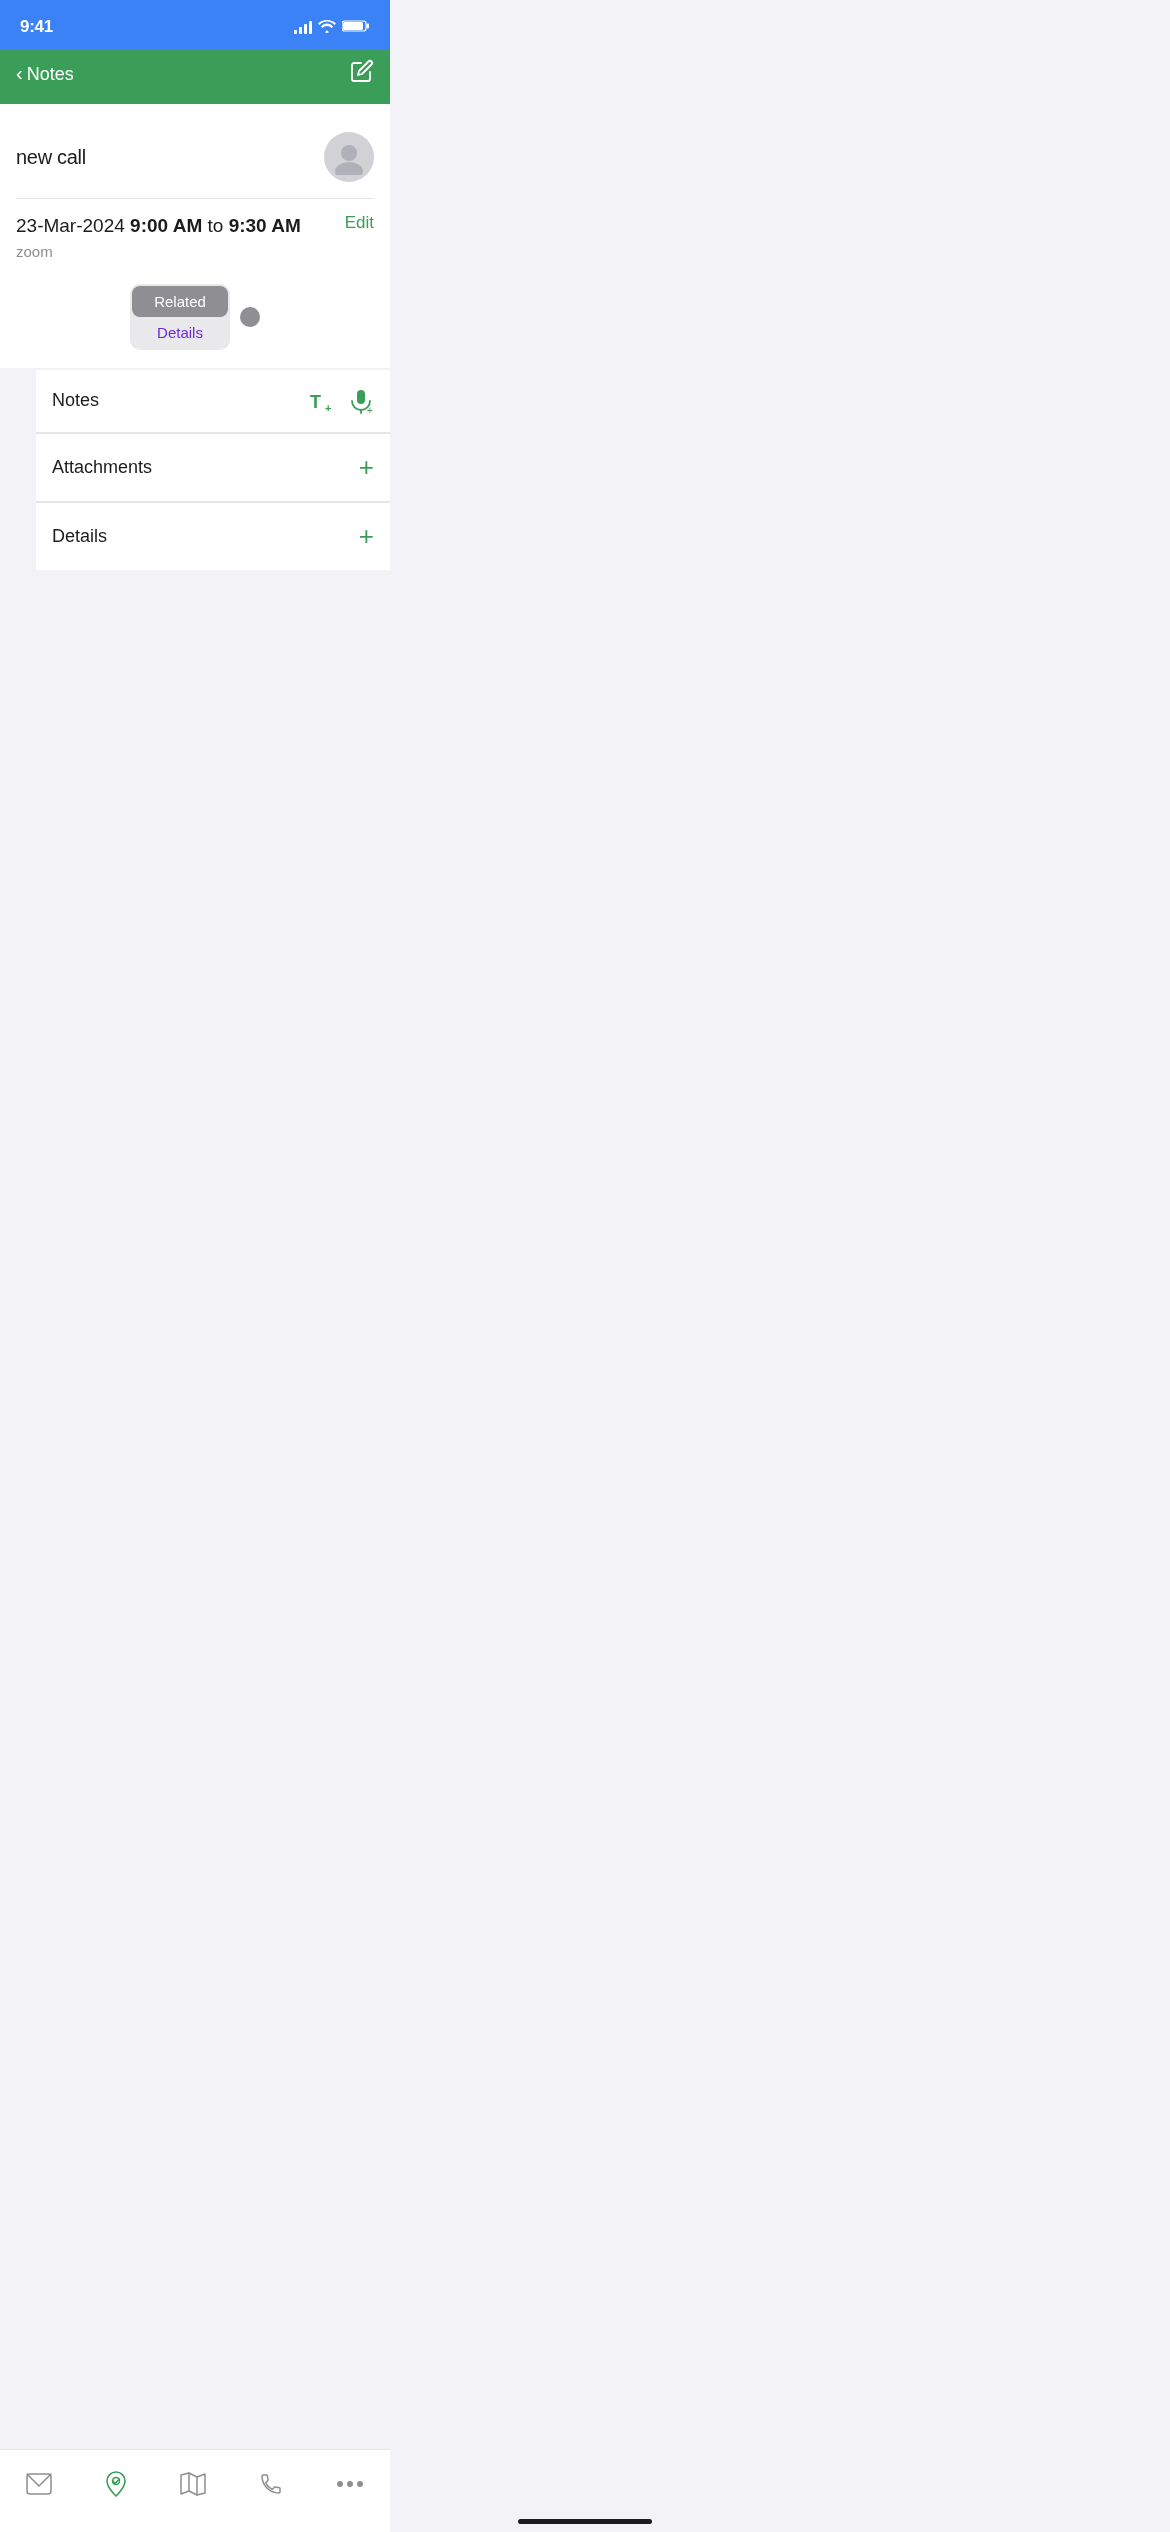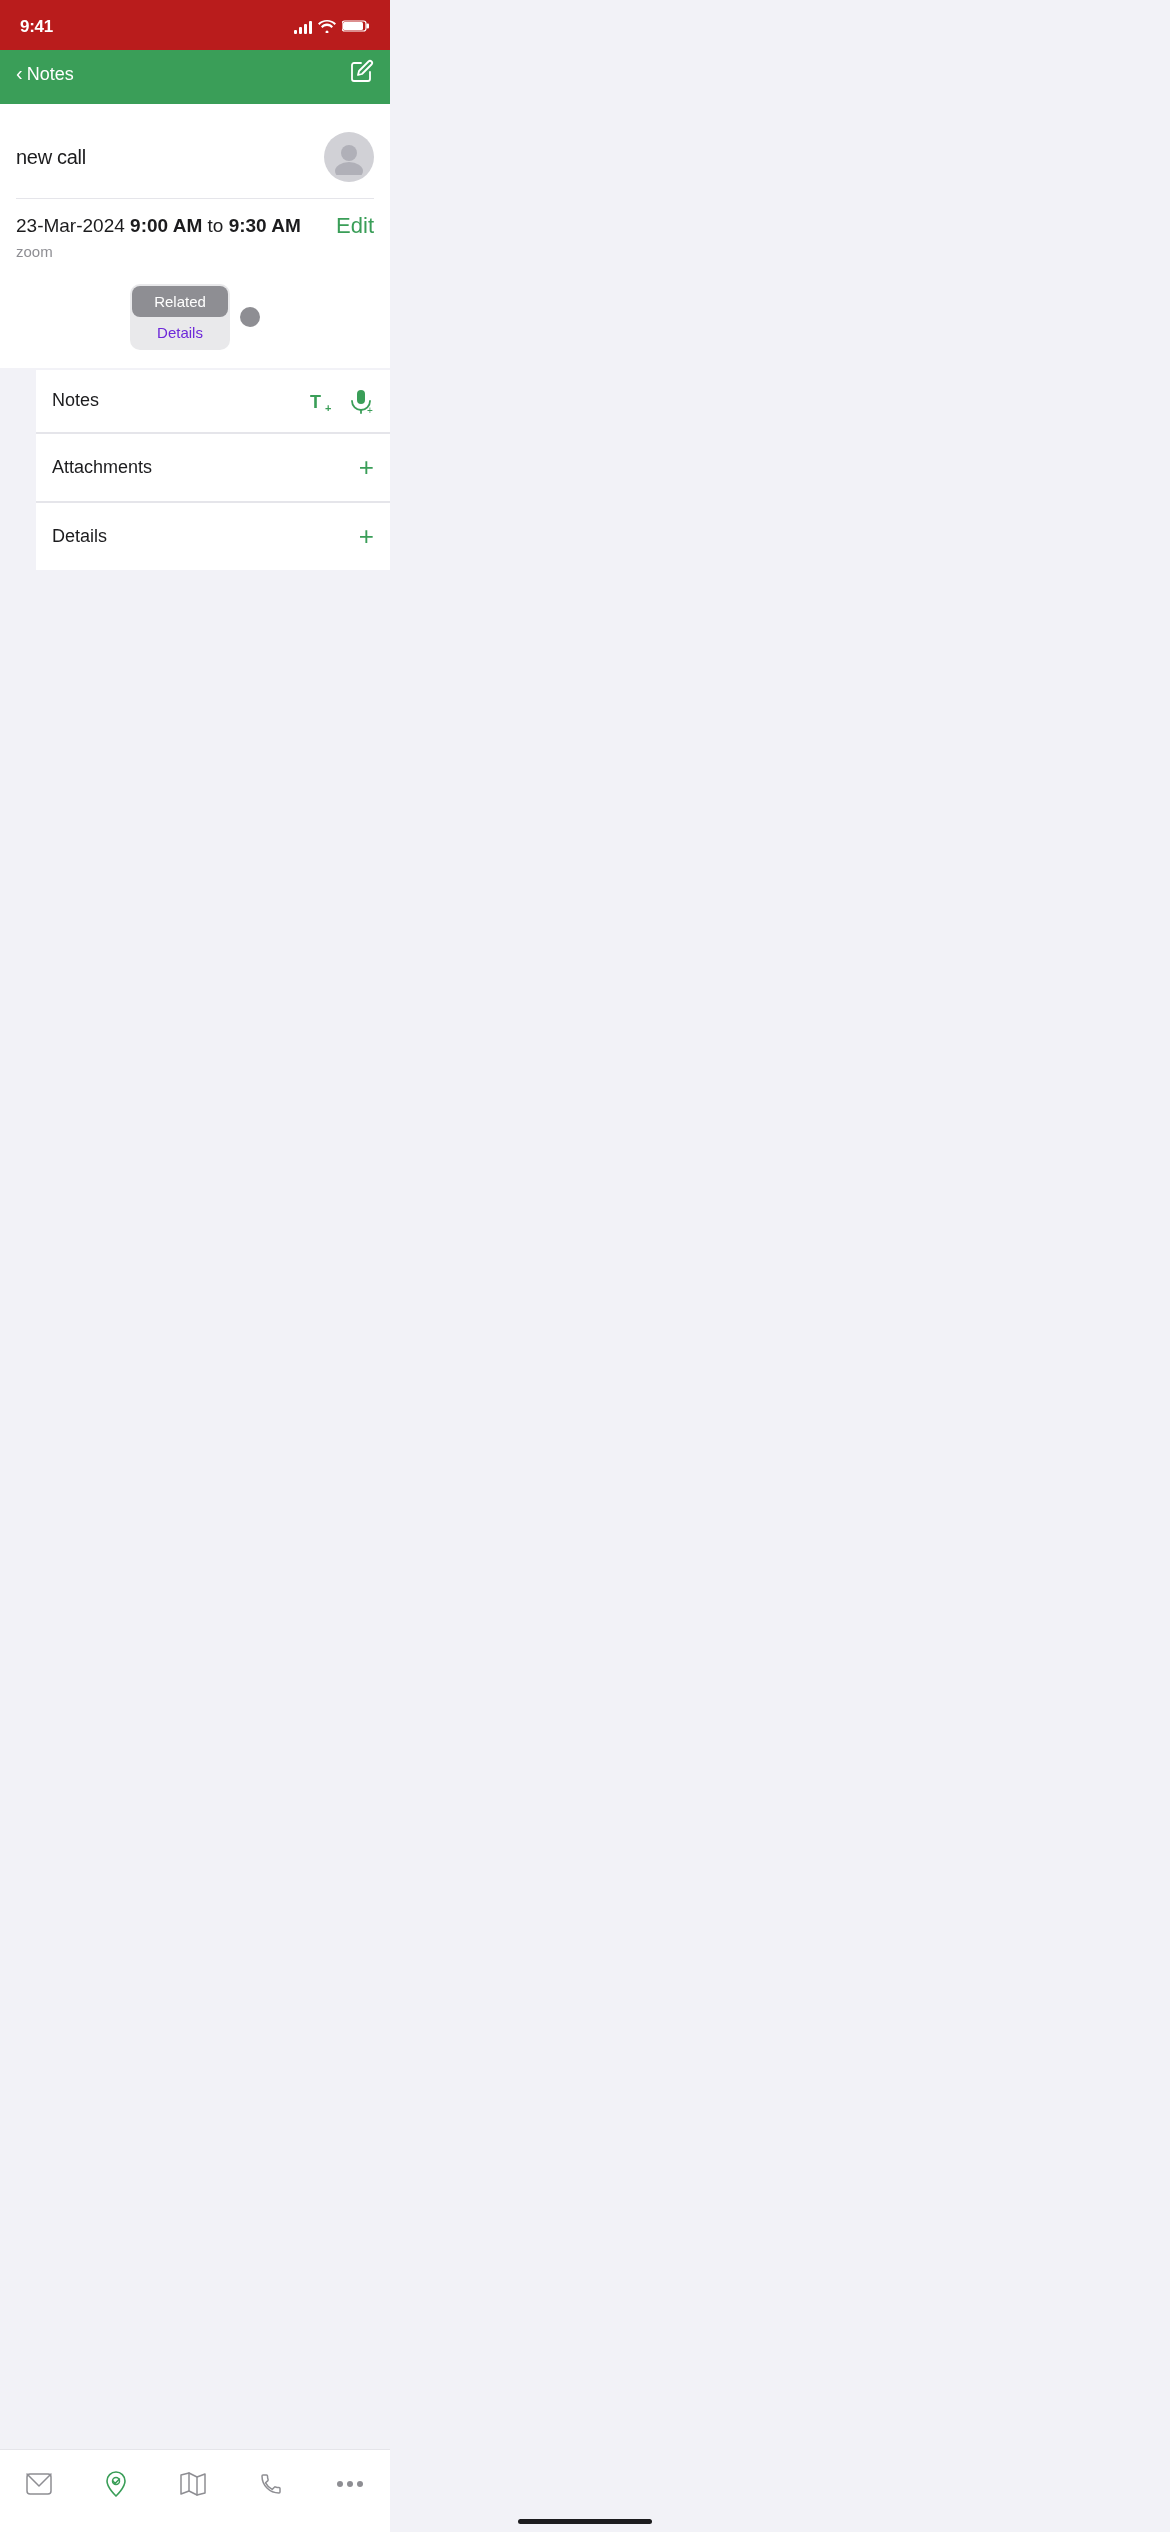--- a/index.html
+++ b/index.html
@@ -7,21 +7,21 @@
     body {
       width: 390px;
       min-height: 844px;
       font-family: -apple-system, BlinkMacSystemFont, 'Helvetica Neue', sans-serif;
       background: #f2f2f7;
       overflow-x: hidden;
     }
 
     
     .status-bar {
-      background: #b91c1c;
+      background: #3b82f6;
       display: flex;
       justify-content: space-between;
       align-items: center;
       padding: 14px 20px 10px;
       height: 50px;
     }
     .status-time {
       color: white;
       font-size: 17px;
       font-weight: 600;
@@ -132,21 +132,21 @@
     .call-datetime .bold {
       font-weight: 600;
     }
     .call-location {
       font-size: 15px;
       color: #8e8e93;
       margin-top: 3px;
     }
     .edit-button {
       color: #3a9e58;
-      font-size: 22px;
+      font-size: 17px;
       cursor: pointer;
       background: none;
       border: none;
       padding: 0;
     }
 
     
     .tab-selector-container {
       display: flex;
       align-items: center;

